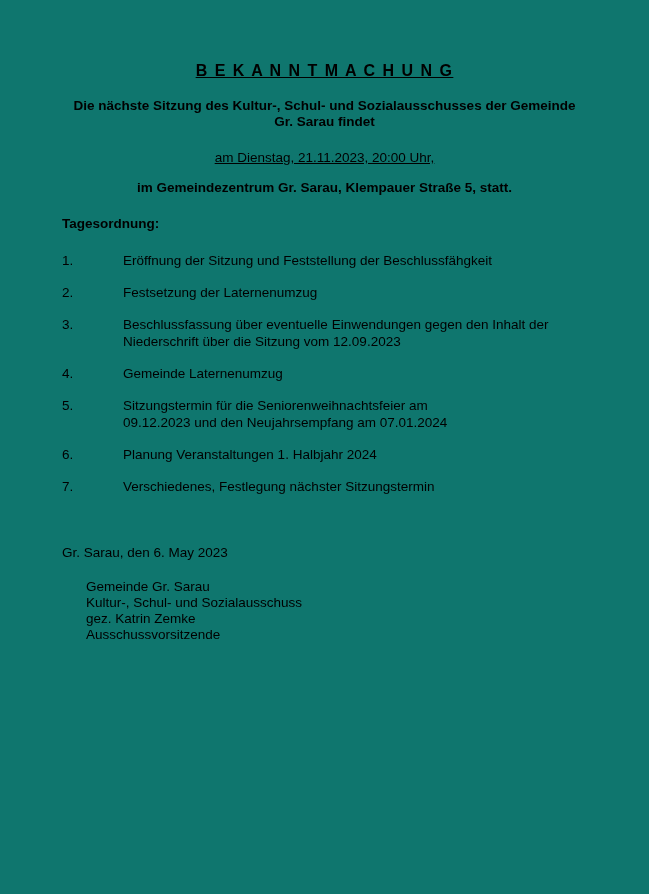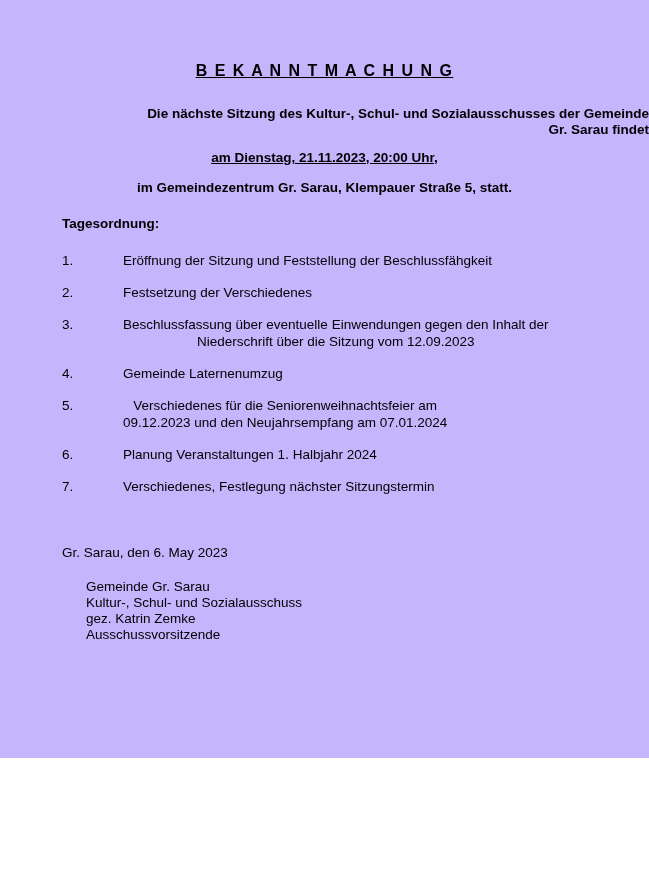--- a/index.html
+++ b/index.html
@@ -1,48 +1,47 @@
 <!DOCTYPE html>
 <html><head>
 <meta charset="utf-8">
 <style>
   html, body { margin: 0; padding: 0; background: #ffffff; }
   .page {
     position: relative;
     width: 649px;
-    height: 758px;
-    background: #c4b5fd;
+    height: 894px;
+    background: #0f766e;
     color: #000000;
     font-family: "Liberation Sans", sans-serif;
     font-size: 13.5px;
     overflow: hidden;
   }
   .centered {
     position: absolute;
     left: 0;
     width: 100%;
     text-align: center;
     white-space: nowrap;
   }
   .doc-title {
     top: 62px;
     font-size: 16px;
     font-weight: bold;
     letter-spacing: 1.5px;
     text-decoration: underline;
   }
   .intro {
-    top: 106px;
+    top: 98px;
     line-height: 16px;
     font-weight: bold;
-    text-align: right;
   }
   .date-line {
     top: 150px;
-    font-weight: bold;
+    font-weight: normal;
     text-decoration: underline;
   }
   .location-line {
     top: 180px;
     font-weight: bold;
   }
   .agenda-heading {
     position: absolute;
     left: 62px;
     top: 216px;
@@ -57,21 +56,21 @@
   .agenda-row {
     display: flex;
     align-items: flex-start;
     line-height: 17px;
     margin-bottom: 15px;
   }
   .agenda-num {
     flex: none;
     width: 61px;
   }
-  .agenda-text div { white-space: nowrap; text-align: center; }
+  .agenda-text div { white-space: nowrap; }
   .place-date {
     position: absolute;
     left: 62px;
     top: 545px;
   }
   .signature {
     position: absolute;
     left: 62px;
     top: 579px;
     line-height: 16px;
@@ -101,21 +100,21 @@
     <div class="agenda-row">
       <div class="agenda-num">1.</div>
       <div class="agenda-text">
         <div>Eröffnung der Sitzung und Feststellung der Beschlussfähgkeit</div>
       </div>
     </div>
 
     <div class="agenda-row">
       <div class="agenda-num">2.</div>
       <div class="agenda-text">
-        <div>Festsetzung der Verschiedenes</div>
+        <div>Festsetzung der Laternenumzug</div>
       </div>
     </div>
 
     <div class="agenda-row">
       <div class="agenda-num">3.</div>
       <div class="agenda-text">
         <div>Beschlussfassung über eventuelle Einwendungen gegen den Inhalt der</div>
         <div>Niederschrift über die Sitzung vom 12.09.2023</div>
       </div>
     </div>
@@ -123,21 +122,21 @@
     <div class="agenda-row">
       <div class="agenda-num">4.</div>
       <div class="agenda-text">
         <div>Gemeinde Laternenumzug</div>
       </div>
     </div>
 
     <div class="agenda-row">
       <div class="agenda-num">5.</div>
       <div class="agenda-text">
-        <div>Verschiedenes für die Seniorenweihnachtsfeier am</div>
+        <div>Sitzungstermin für die Seniorenweihnachtsfeier am</div>
         <div>09.12.2023 und den Neujahrsempfang am 07.01.2024</div>
       </div>
     </div>
 
     <div class="agenda-row">
       <div class="agenda-num">6.</div>
       <div class="agenda-text">
         <div>Planung Veranstaltungen 1. Halbjahr 2024</div>
       </div>
     </div>

